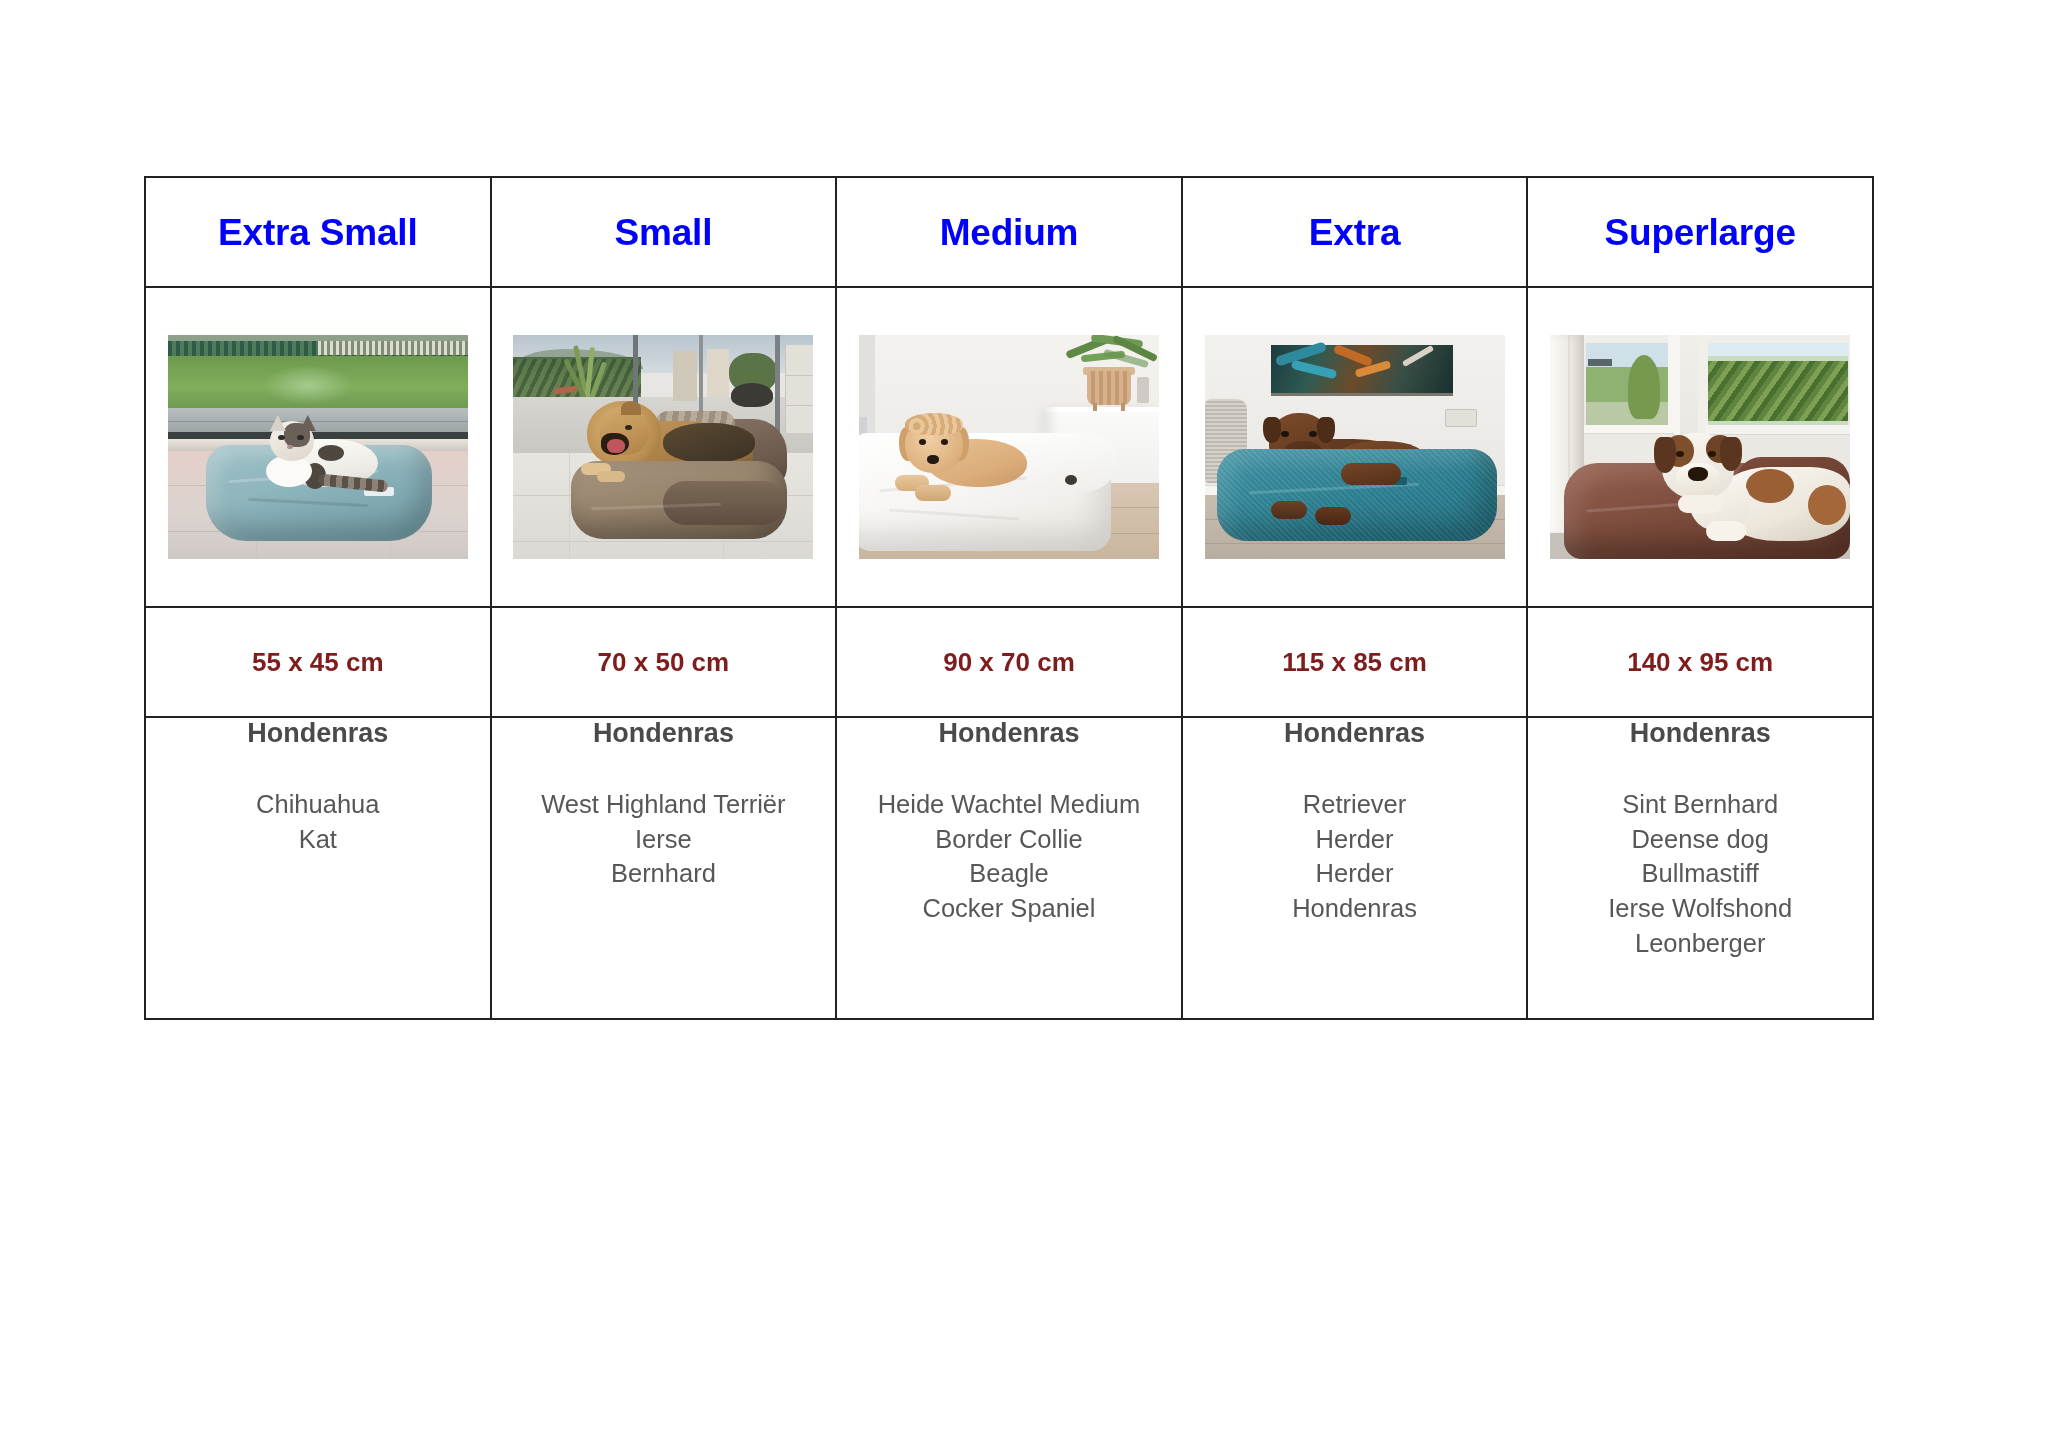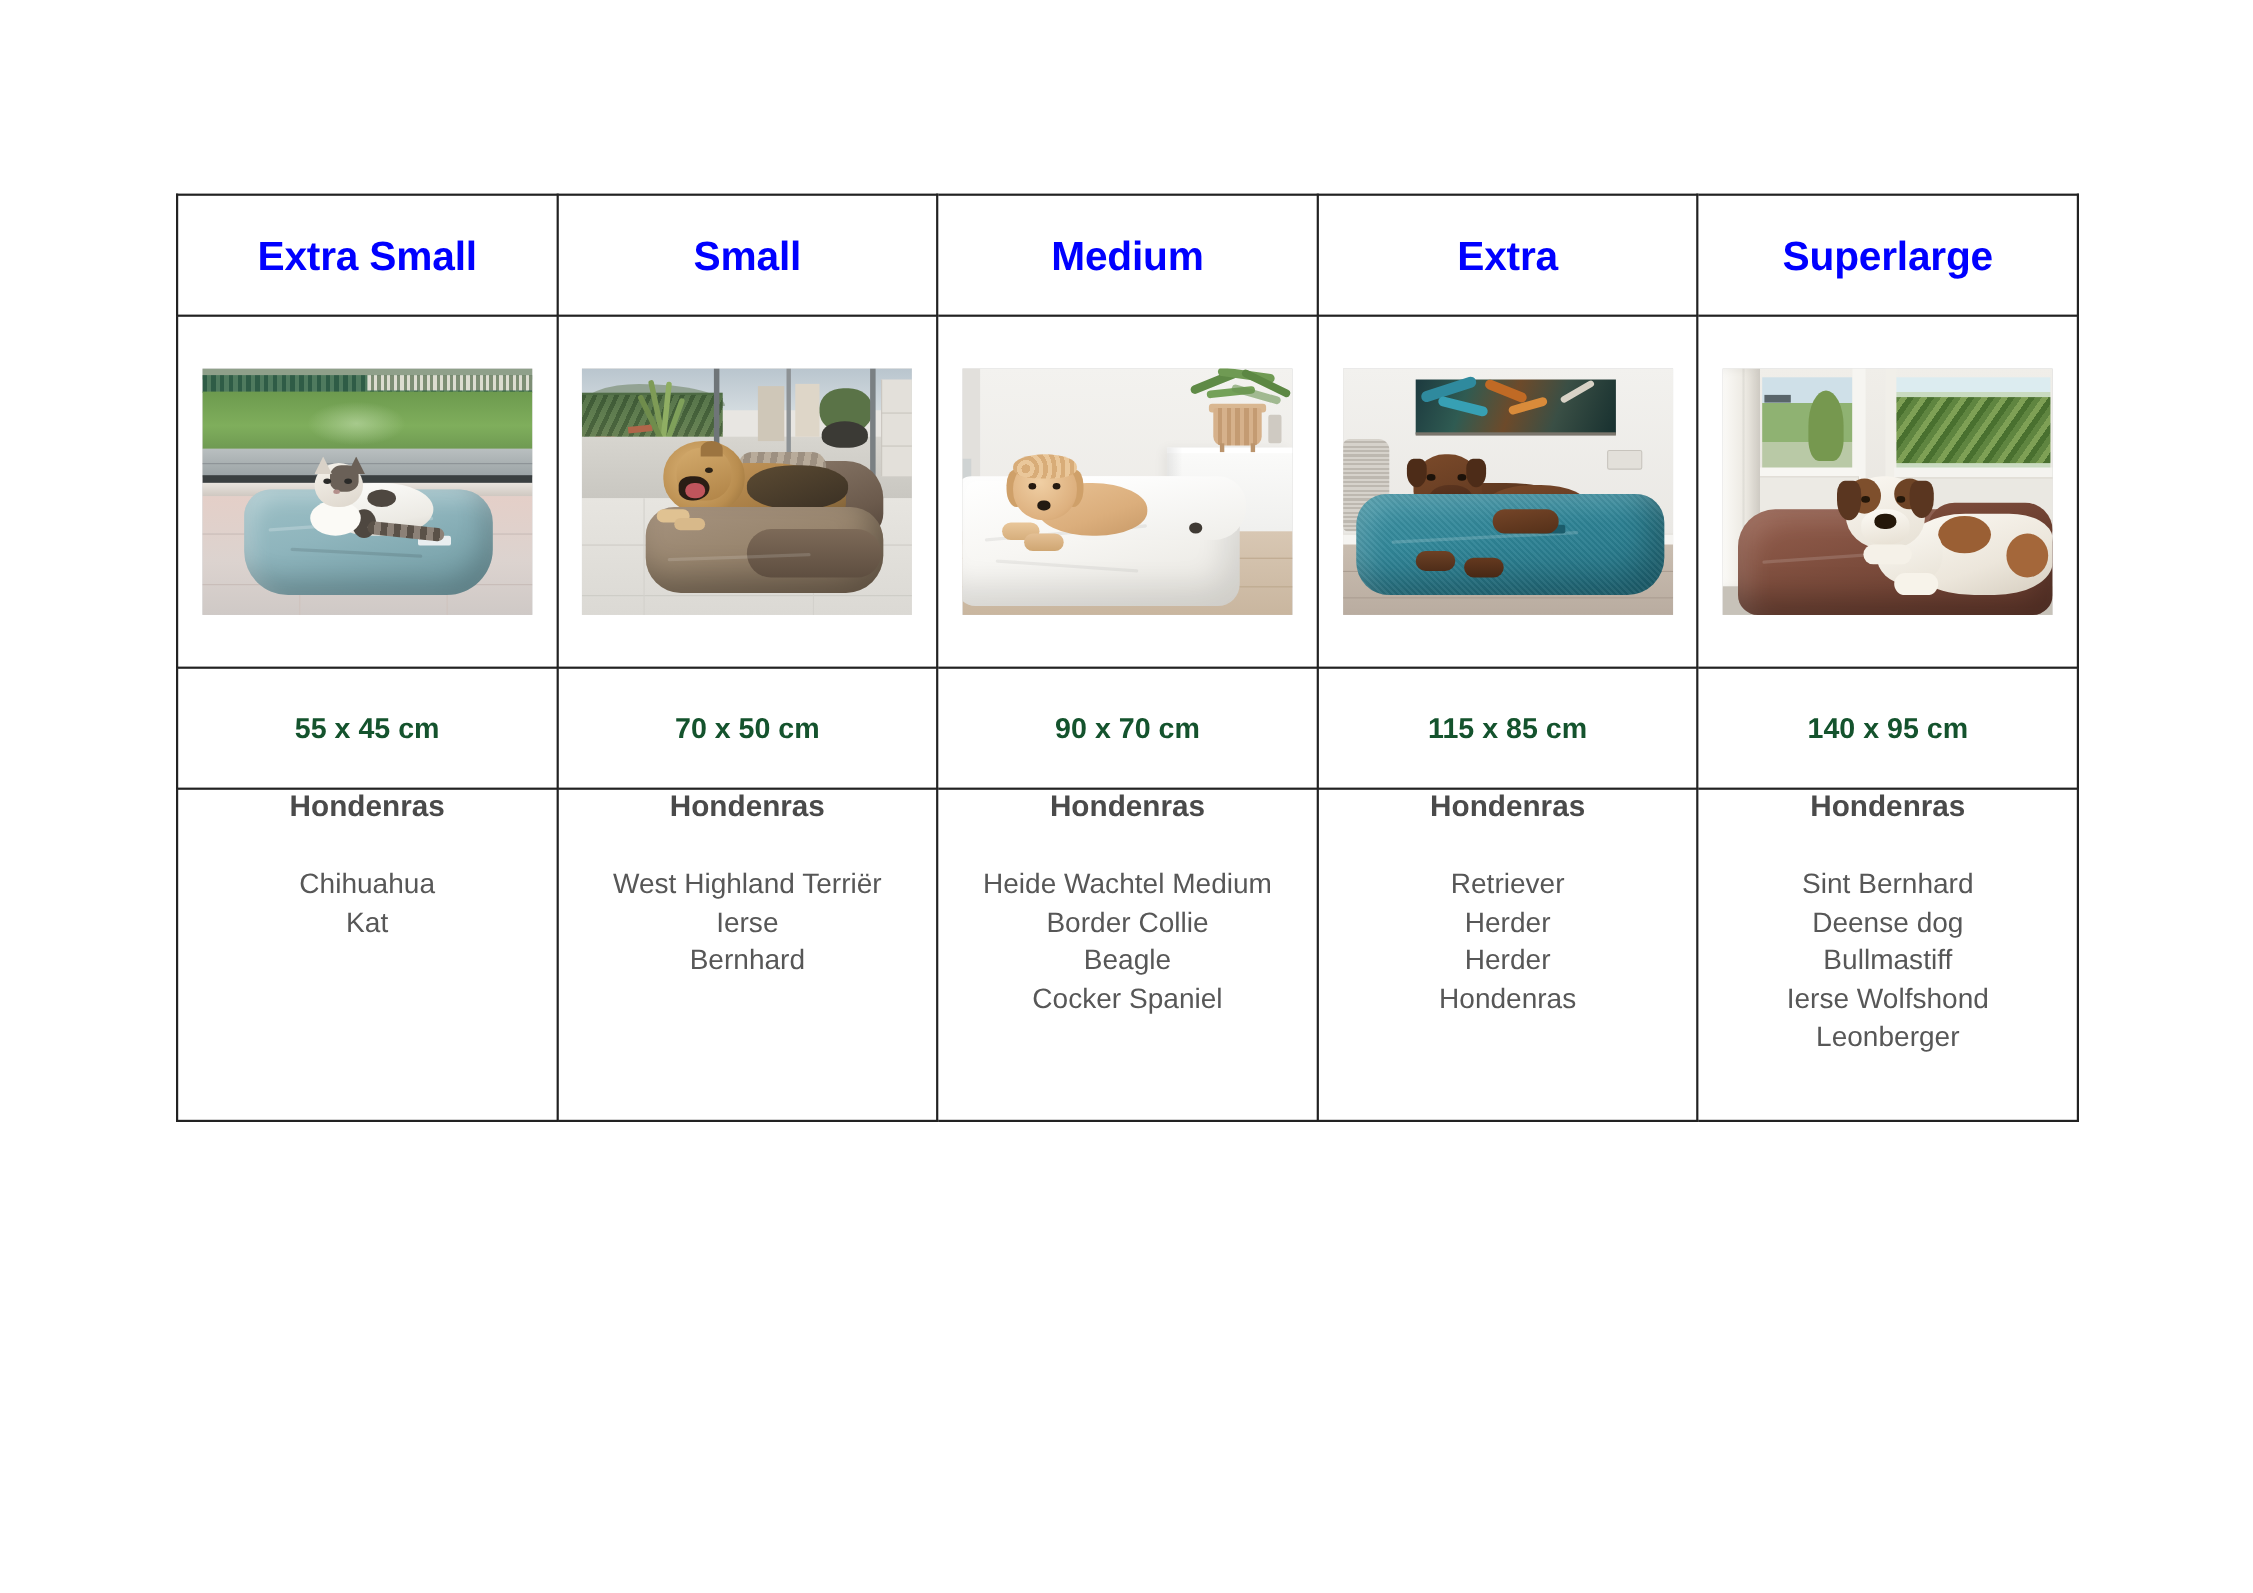--- a/index.html
+++ b/index.html
@@ -16,21 +16,21 @@
 
   .page {
     position: relative;
     width: 2048px;
     height: 1448px;
     background: #ffffff;
   }
 
   .size-table {
     position: absolute;
-    left: 160px;
+    left: 144px;
     top: 176px;
     width: 1730px;
     border-collapse: collapse;
     table-layout: fixed;
   }
   .size-table td {
     border: 2px solid #222222;
     padding: 0;
     vertical-align: middle;
     text-align: center;
@@ -69,21 +69,21 @@
     overflow: hidden;
     background: #cfcfcf;
   }
   .photo * { position: absolute; }
 
   
   .dim-row td {
     height: 108px;
   }
   .dim-label {
-    color: #14532d;
+    color: #7f1d1d;
     font-weight: bold;
     font-size: 26px;
     font-family: "Liberation Sans", sans-serif;
   }
 
   
   .breed-row td {
     height: 300px;
     vertical-align: top;
   }

